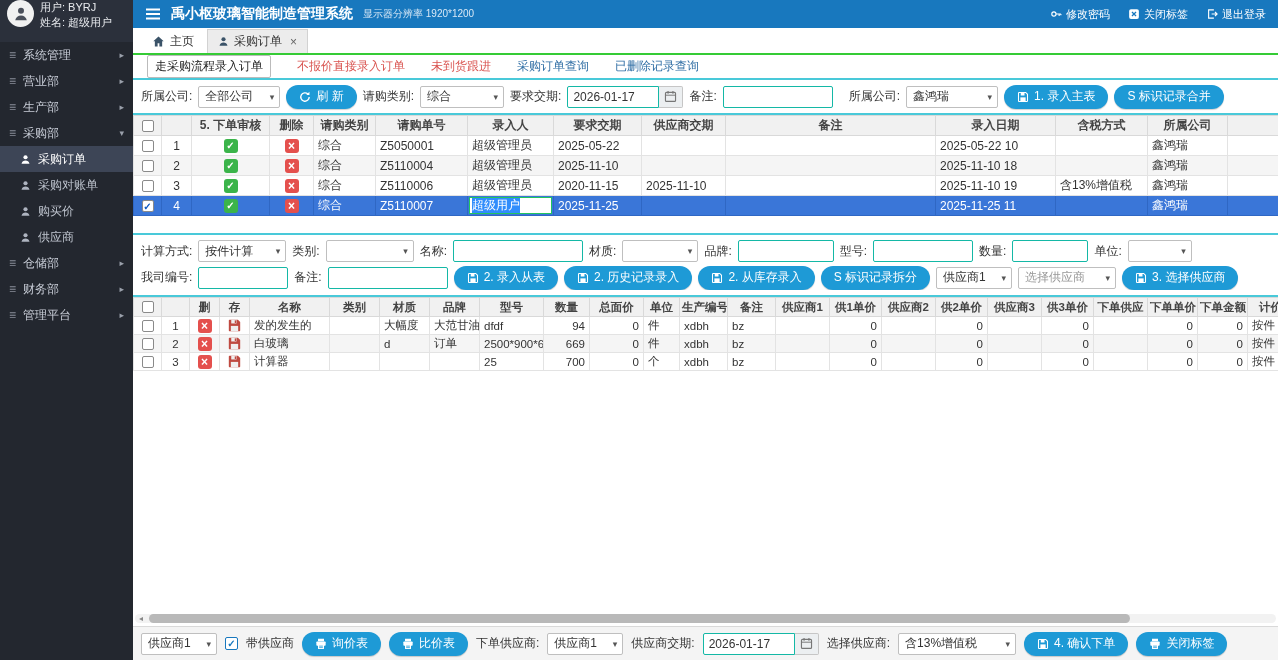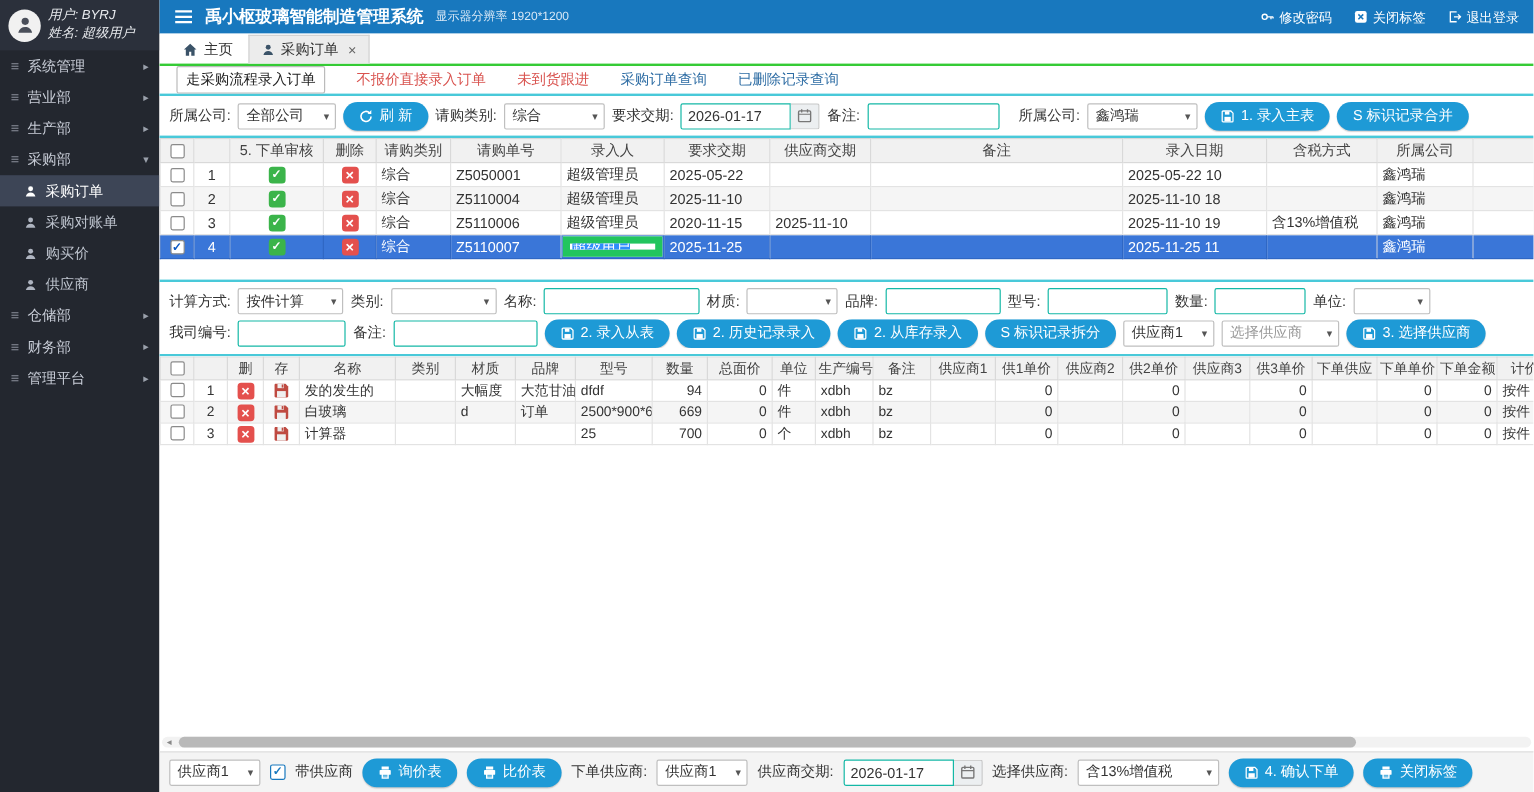--- a/index.html
+++ b/index.html
@@ -3,21 +3,21 @@
 <meta charset="utf-8">
 <style>
   * { box-sizing: border-box; margin: 0; padding: 0; }
   html,body { width:1278px; height:660px; overflow:hidden; }
   body { font-family:"Liberation Sans", sans-serif; font-size:12px; color:#333; background:#fff; }
 
   .screen { display:flex; width:1278px; height:660px; }
 
   
   .sidebar { width:133px; flex-shrink:0; background:#23272f; color:#c9ced8; display:flex; flex-direction:column; }
-  .user-box { height:42px; background:#2b303b; display:flex; align-items:center; gap:6px; padding:0 7px; flex-shrink:0;font-style:italic; }
+  .user-box { height:42px; background:#2b303b; display:flex; align-items:flex-start; gap:6px; padding:0 7px; flex-shrink:0; }
   .avatar { width:27px; height:27px; border-radius:50%; background:#f1f1f1; display:flex; align-items:center; justify-content:center; color:#4a4f5a; flex-shrink:0; }
   .user-lines { font-size:11px; line-height:15px; color:#e8eaee; white-space:nowrap; }
   .menu-item { height:26px; display:flex; align-items:center; gap:7px; padding:0 9px; font-size:12px; color:#c9ced8; cursor:pointer; white-space:nowrap; }
   .menu-item .mi { color:#8a8f9a; font-size:12px; }
   .menu-item .caret { margin-left:auto; font-size:9px; color:#9aa0ab; }
   .menu-item.sub { padding-left:20px; color:#bfc5cf; }
   .menu-item.sub .pico { color:#aeb4c0; display:inline-flex; }
   .menu-item.sub.active { background:#3d4556; color:#fff; }
   .menu-item.sub.active .pico { color:#fff; }
 
@@ -55,38 +55,38 @@
   .addon { width:24px; height:22px; border:1px solid #c6c6c6; border-left:none; border-radius:0 2px 2px 0; background:#eceff1; display:inline-flex; align-items:center; justify-content:center; cursor:pointer; }
 
   .btn { height:24px; border:none; border-radius:12px; background:#1e9ad6; color:#fff; display:inline-flex; align-items:center; gap:5px; padding:0 13px; font-size:12px; font-family:inherit; cursor:pointer; white-space:nowrap; flex-shrink:0; box-shadow:0 1px 1px rgba(0,0,0,.18); }
 
   
   .table1-wrap { height:118px; flex-shrink:0; overflow:hidden; background:#fff; }
   .table2-wrap { flex:1; overflow:hidden; background:#fff; position:relative; }
   table.tbl { border-collapse:collapse; table-layout:fixed; }
   .tbl1 { width:1145px; font-size:12px; }
   .tbl2 { width:1160px; font-size:11.5px; }
-  .tbl th { background:#f1f1f1; border:1px solid #d9d9d9; height:20px; font-weight:normal; color:#444; text-align:center; overflow:hidden; white-space:nowrap; padding:0 2px; }
+  .tbl th { background:#f1f1f1; border:1px solid #d9d9d9; height:20px; font-weight:bold; color:#444; text-align:center; overflow:hidden; white-space:nowrap; padding:0 2px; }
   .tbl2 th { height:19px; }
   .tbl td { border:1px solid #e3e3e3; height:20px; padding:0 4px; overflow:hidden; white-space:nowrap; background:#fff; }
   .tbl2 td { height:18px; }
   .tbl tbody tr:nth-child(even) td { background:#f5f5f5; }
   .tbl tbody tr.sel td { background:#3a76d8; color:#fff; border-color:#2f67c4; }
   .hc-red { color:#d9534f; }
   .hc-blue { color:#2e6da4; }
   td.c { text-align:center; padding:0 1px; }
   td.r { text-align:right; }
   td.rn { text-align:center; color:#333; }
   td.edcell { padding:0 1px; }
   .cb { display:inline-block; width:12px; height:12px; border:1px solid #8a8a8a; background:#fff; border-radius:2px; line-height:11px; font-size:10px; text-align:center; color:#0b57c2; vertical-align:middle; font-weight:bold; }
   .ic { display:inline-flex; width:14px; height:14px; border-radius:3px; align-items:center; justify-content:center; font-size:10px; font-weight:bold; vertical-align:middle; line-height:1; }
   .ic-ok { background:#3bb44a; color:#fff; }
   .ic-del { background:#e4504d; color:#fff; font-size:12px; }
   .ic-save { background:transparent; }
-  .edit { display:flex; background:#fff; border:6px solid #22c55e; height:17px; align-items:center; padding:0 2px; overflow:hidden; }
+  .edit { display:flex; background:#fff; border:1px solid #22c55e; height:17px; align-items:center; padding:0 2px; overflow:hidden; }
   .edit .hl { background:#308dfc; color:#fff; line-height:15px; }
 
   
   .filter2 { height:64px; flex-shrink:0; border-top:2px solid #49c9d9; border-bottom:2px solid #49c9d9; background:#fff; display:flex; flex-direction:column; justify-content:space-evenly; padding:2px 8px; }
   .frow { display:flex; align-items:center; gap:6px; flex-wrap:nowrap; overflow:hidden; }
 
   
   .hscroll { position:absolute; left:2px; right:2px; bottom:3px; height:9px; background:#f2f2f2; border-radius:5px; }
   .hscroll .hsbtn { position:absolute; left:0; top:0; width:12px; height:9px; color:#888; font-size:8px; line-height:9px; text-align:center; }
   .hscroll .thumb { position:absolute; left:14px; top:0; height:9px; width:86%; background:#b9b9b9; border-radius:5px; }

